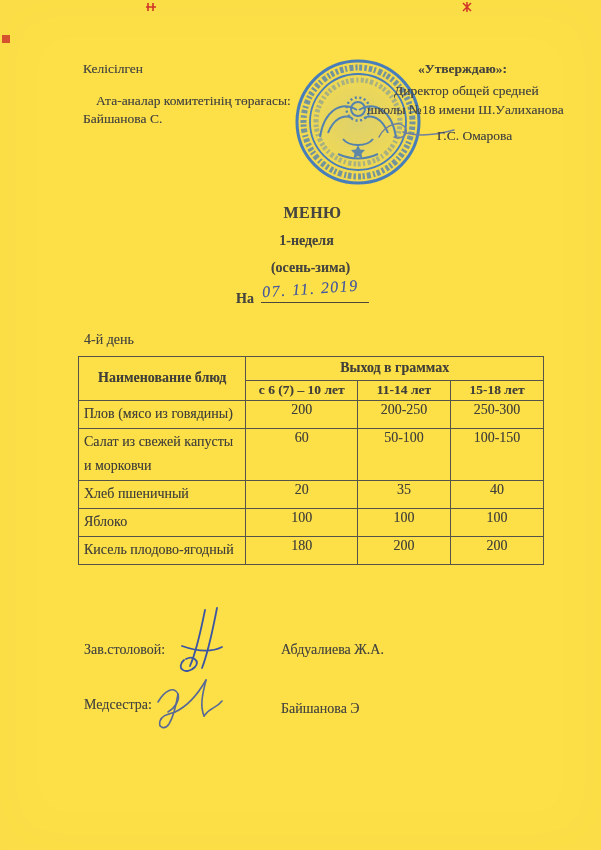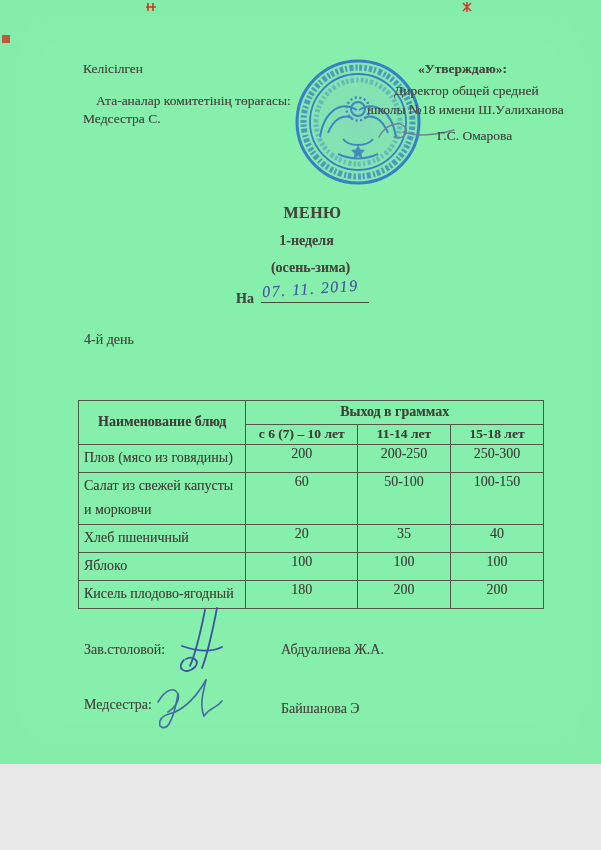--- a/index.html
+++ b/index.html
@@ -1,18 +1,18 @@
 <!DOCTYPE html>
 <html><head>
 <meta charset="utf-8">
 <style>
   html,body{margin:0;padding:0;background:#e8e8e8;}
   #page{
-    position:relative;width:601px;height:764px;margin:0 auto;
-    background:#86efac;overflow:hidden;
+    position:relative;width:601px;height:850px;margin:0 auto;
+    background:#fde047;overflow:hidden;
     box-shadow:inset 0 0 60px rgba(120,120,110,0.04);
     font-family:"Liberation Serif","DejaVu Serif",serif;
     color:#46453f;
   }
   .abs{position:absolute;}
   .txt{
     font-size:13.5px;line-height:17px;color:#46453f;
     text-shadow:0 0 .5px rgba(70,69,63,.45);
     white-space:nowrap;
   }
@@ -30,21 +30,20 @@
     font-size:16px;font-style:italic;color:#44579e;
     letter-spacing:1.5px;transform:rotate(-4deg);
     text-shadow:0 0 .6px rgba(68,87,158,.5);
     white-space:nowrap;
   }
   
   table.menu{
     border-collapse:collapse;width:466px;
     font-size:14px;color:#403f39;
     text-shadow:0 0 .5px rgba(64,63,57,.4);
-    margin-top:44px;
   }
   table.menu th, table.menu td{
     border:1.6px solid #56534b;
     padding:1px 5px 2px 5px;
     vertical-align:top;
   }
   table.menu th{font-weight:bold;text-align:center;vertical-align:middle;}
   td.cell-name{white-space:pre-line;text-align:left;line-height:24px;}
   td.cell-val{text-align:center;}
   tr.r-head1 th{height:20px;}
@@ -95,21 +94,21 @@
         <path d="M95,76 C89,61 79,57 71,61"></path>
         <path d="M50,82 C56,90 74,90 80,82"></path>
         <path d="M45,97 Q65,106 85,97"></path>
       </g>
       <path d="M65,88 l2.2,4.4 4.8,0.6 -3.5,3.4 0.9,4.8 -4.4,-2.3 -4.4,2.3 0.9,-4.8 -3.5,-3.4 4.8,-0.6 z" fill="#2d6cc4" opacity="0.85"></path>
     </g>
   </svg>
 
   <div class="abs txt" style="left:83px;top:60px">Келісілген</div>
   <div class="abs txt" style="left:96px;top:92px">Ата-аналар комитетінің төрағасы:</div>
-  <div class="abs txt" style="left:83px;top:110px">Медсестра С.</div>
+  <div class="abs txt" style="left:83px;top:110px">Байшанова С.</div>
 
   <div class="abs txt bold" style="left:418px;top:60px">«Утверждаю»:</div>
   <div class="abs txt" style="left:394px;top:82px">Директор общей средней</div>
   <div class="abs txt" style="left:367px;top:101px">школы №18 имени Ш.Уалиханова</div>
   <svg class="abs" style="left:376px;top:120px" width="82" height="26" viewBox="0 0 82 26">
     <path d="M3,17 C10,3 26,0 30,9 C32,15 25,20 18,17 M27,12 C42,17 60,15 78,10" stroke="#70809c" stroke-width="1.5" fill="none" stroke-linecap="round"></path>
   </svg>
   <div class="abs txt" style="left:437px;top:127px">Г.С. Омарова</div>
 
   <div class="abs txt bold center-line menu-title" style="top:204px;padding-left:12px">МЕНЮ</div>

